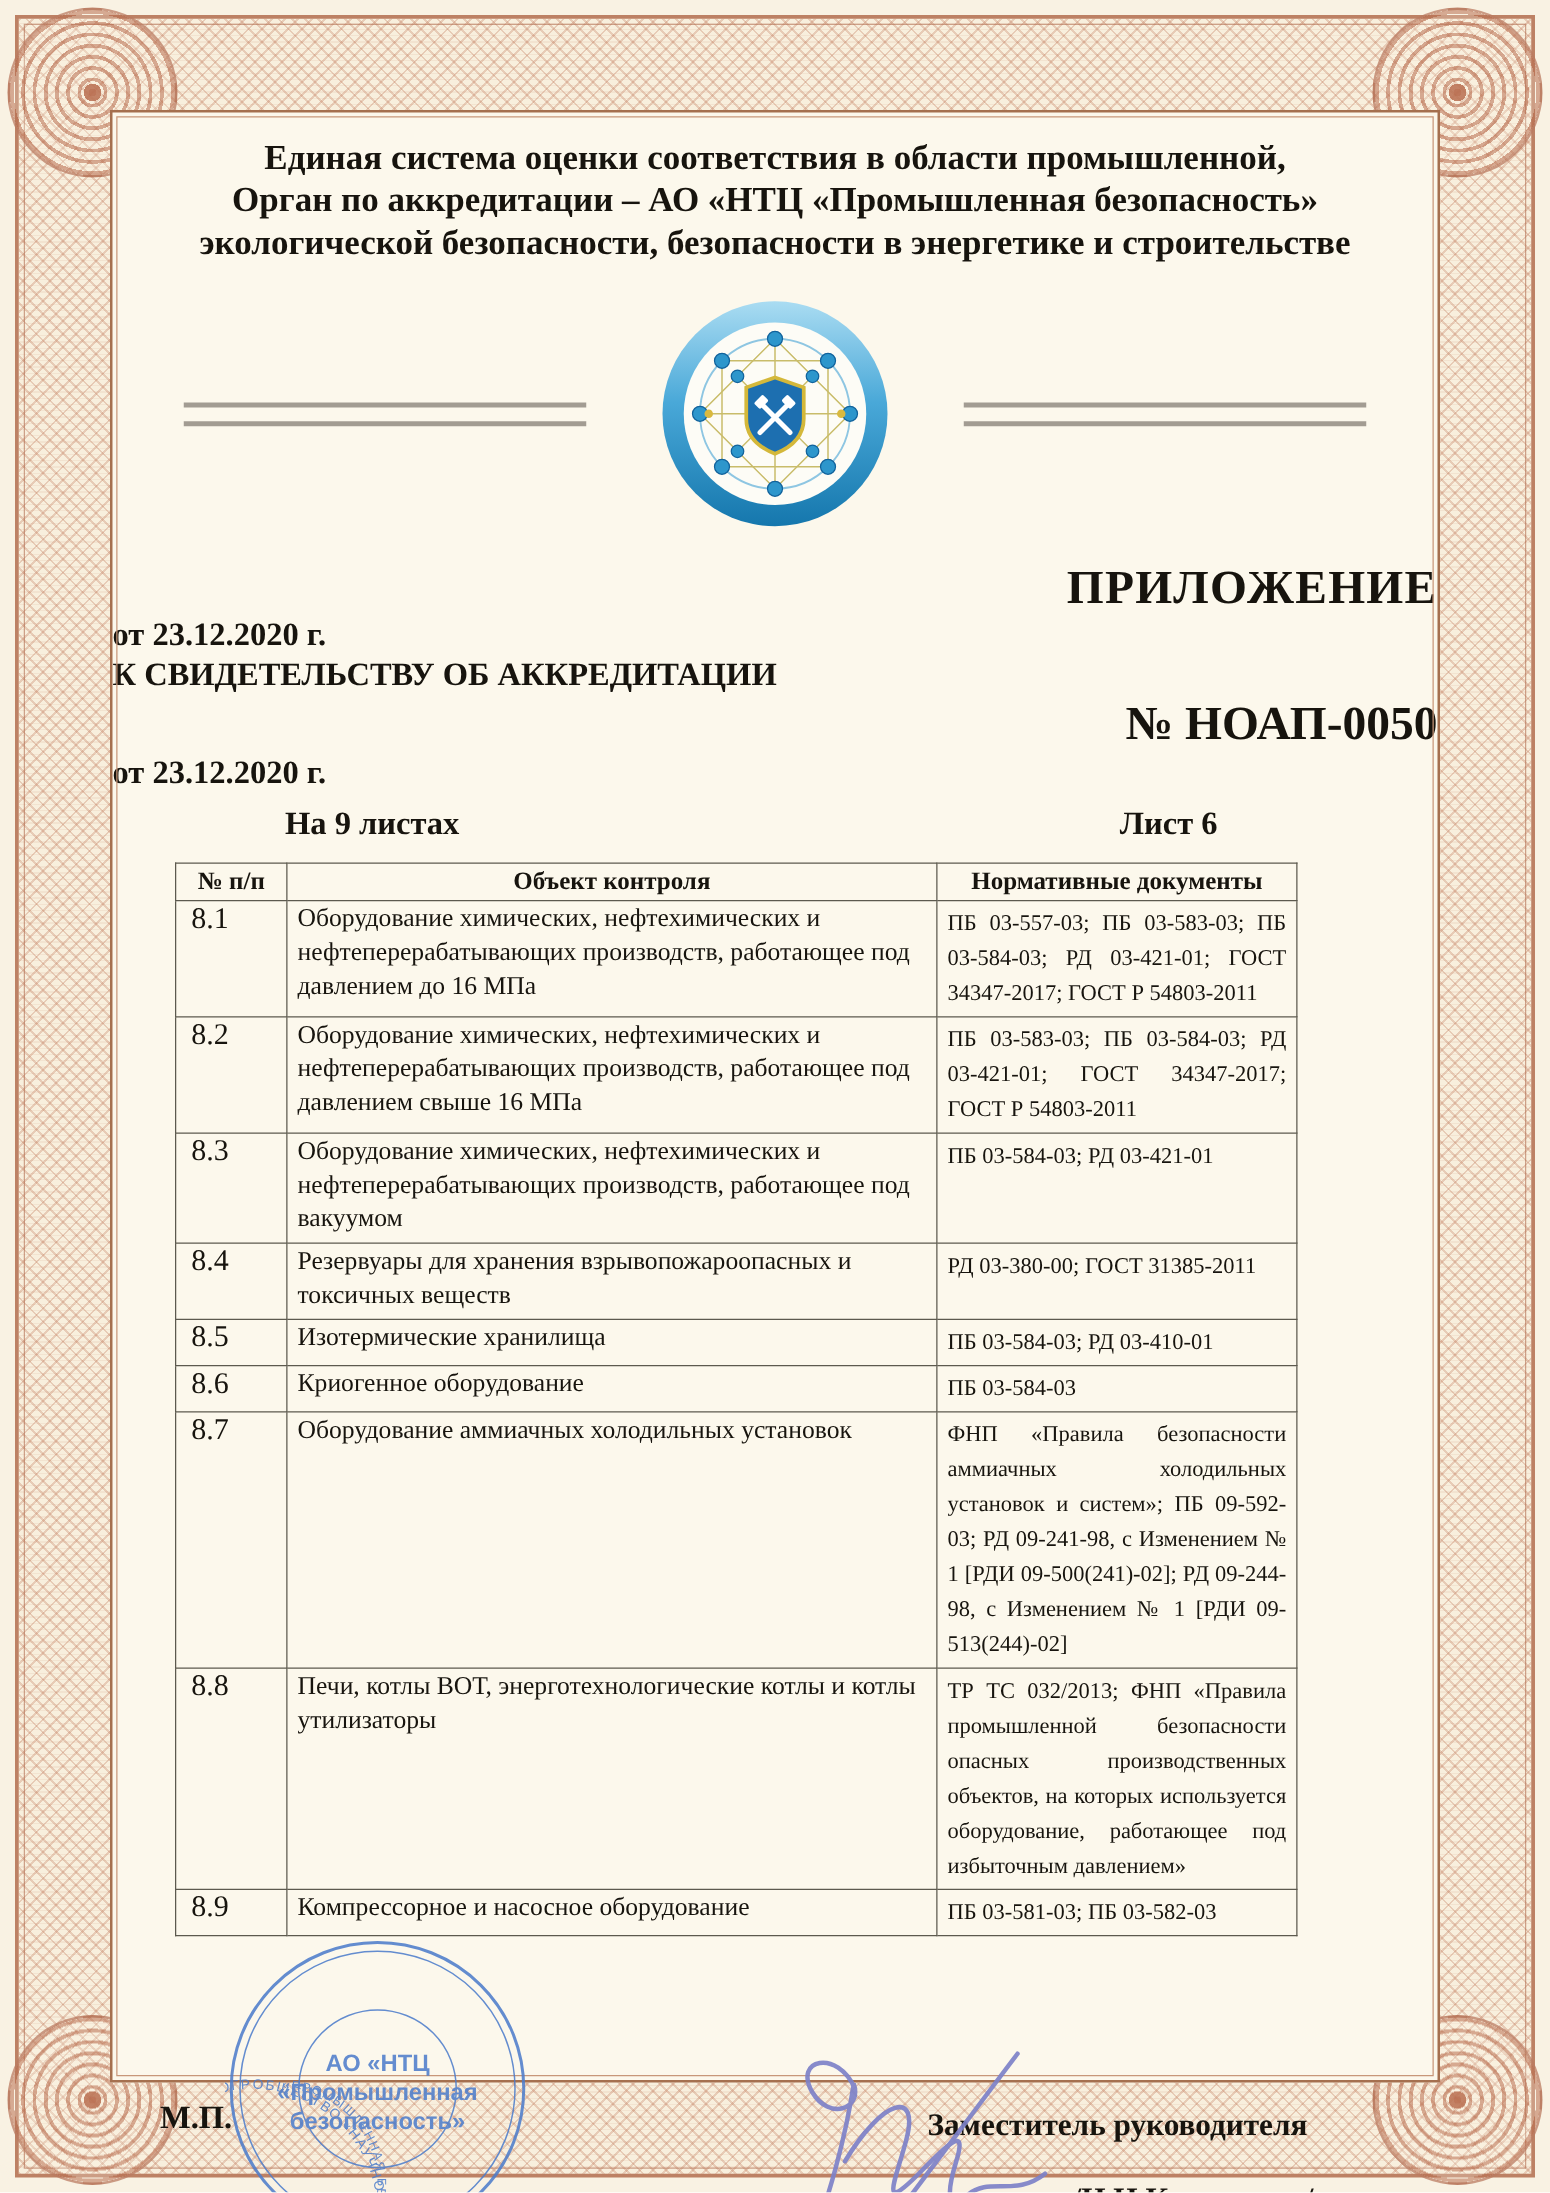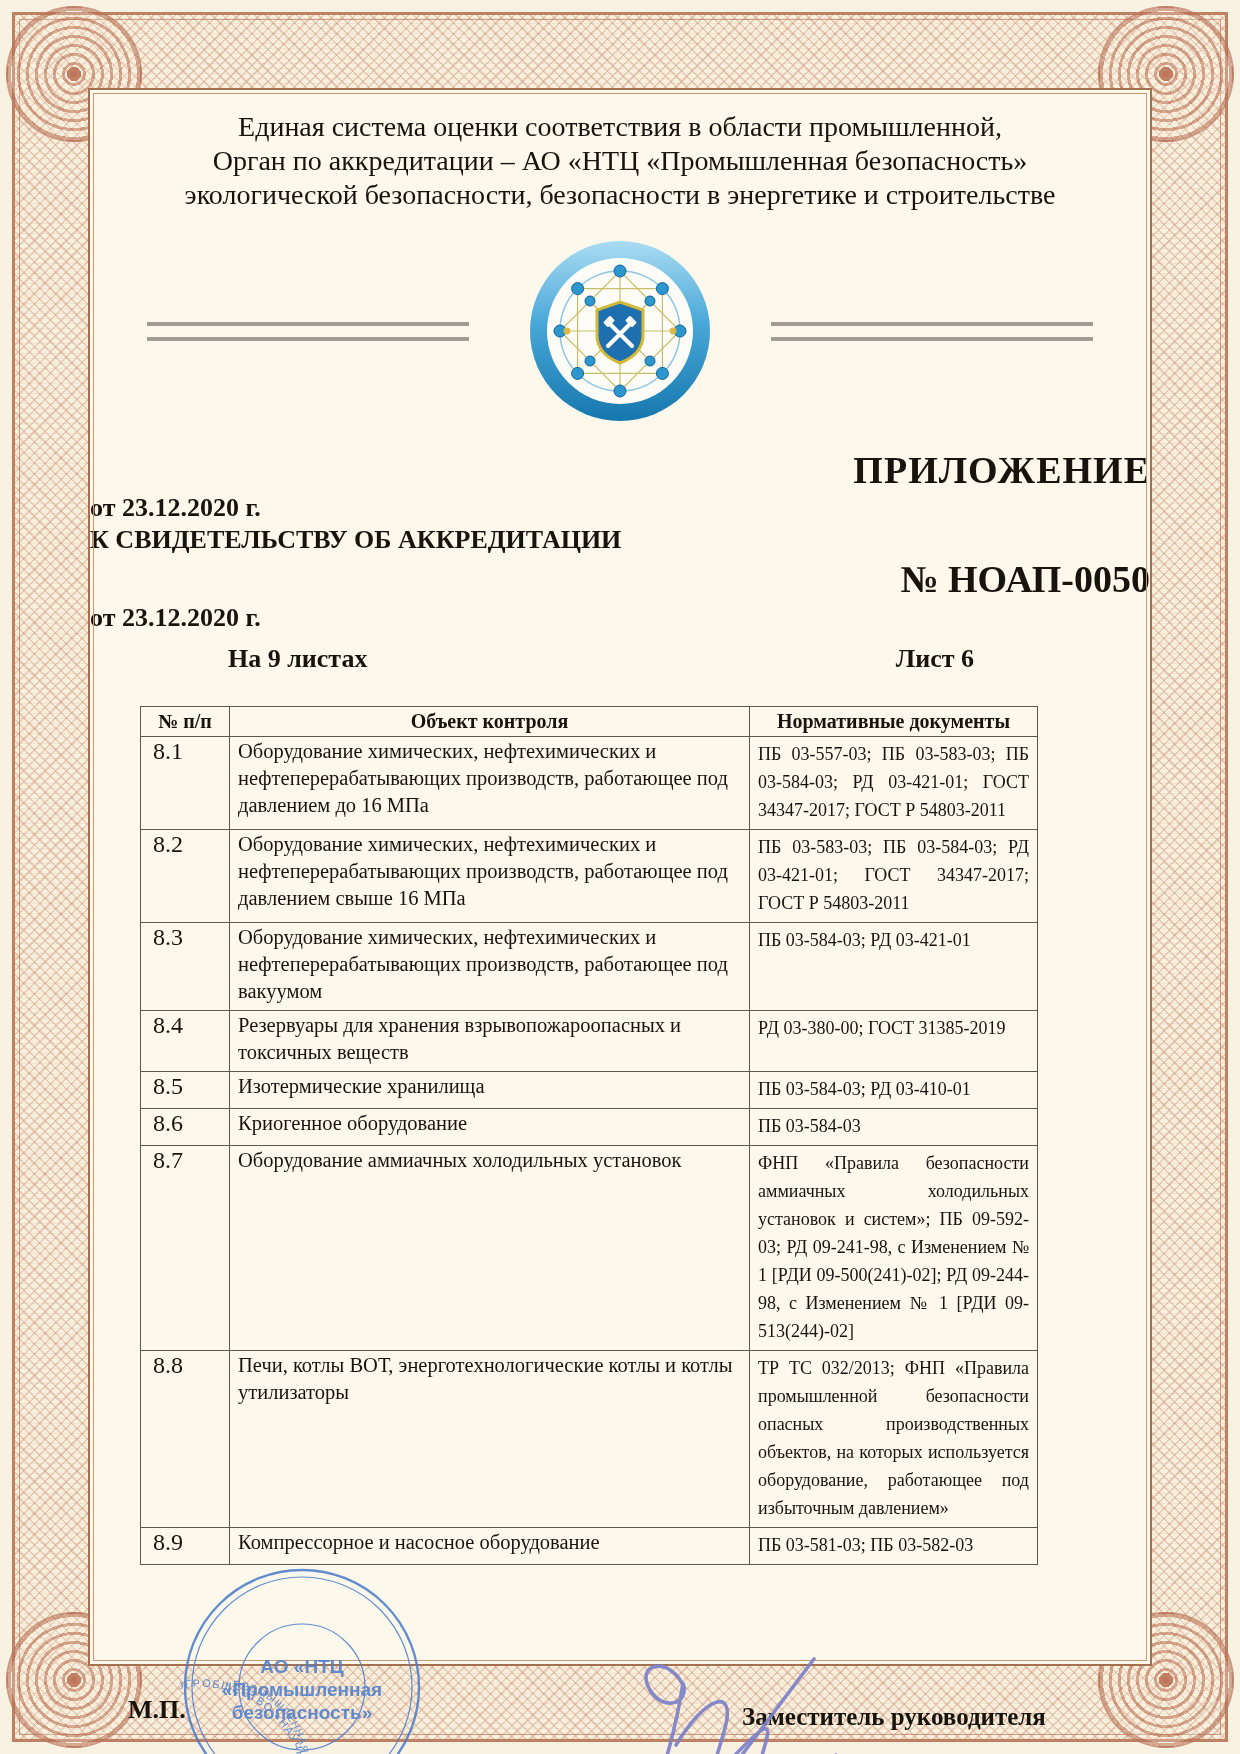--- a/index.html
+++ b/index.html
@@ -15,34 +15,34 @@
   .band::after{content:"";position:absolute;inset:4px;border:1px solid rgba(177,106,78,.6);}
   .corner{position:absolute;width:132px;height:132px;border-radius:50%;
     background:
       radial-gradient(circle at 50% 50%, rgba(185,110,80,.85) 0 7px, rgba(0,0,0,0) 7px 11px),
       repeating-radial-gradient(circle at 50% 50%, rgba(185,110,80,.55) 0 3px, rgba(251,243,228,.25) 3px 9px);
     border:2px solid rgba(177,106,78,.65);}
   .c-tl{left:6px;top:6px}.c-tr{right:6px;top:6px}.c-bl{left:6px;bottom:6px}.c-br{right:6px;bottom:6px}
   .inner{position:absolute;inset:88px;background:#fcf8ec;border:2px solid #a5704f;}
   .inner::before{content:"";position:absolute;inset:3px;border:1px solid #c8977a;pointer-events:none;}
   
-  .hdr{margin-top:20px;text-align:center;font-weight:normal;font-size:28px;line-height:34px;}
+  .hdr{margin-top:20px;text-align:center;font-weight:bold;font-size:28px;line-height:34px;}
   
   .logo-row{margin-top:26px;display:flex;align-items:center;justify-content:center;gap:58px;height:186px;}
   .rule{width:322px;height:11px;border-top:4px solid #a29c92;border-bottom:4px solid #a29c92;}
   
   .t-big{margin-top:24px;text-align:right;font-weight:bold;font-size:38px;line-height:44px;letter-spacing:1px;}
   .t-med{text-align:left;font-weight:bold;font-size:26px;line-height:32px;}
   .t-num{text-align:right;font-weight:bold;font-size:38px;line-height:46px;}
   
   .sheets{position:relative;width:882px;margin:10px 0 0 50px;height:34px;font-weight:bold;font-size:26px;}
   .sheets .l{position:absolute;left:88px;top:0;}
   .sheets .r{position:absolute;right:48px;top:0;}
   
-  table{border-collapse:collapse;width:882px;margin:28px 0 0 50px;table-layout:fixed;}
+  table{border-collapse:collapse;width:882px;margin:12px 0 0 50px;table-layout:fixed;}
   th,td{border:1px solid #5c594e;}
   thead th{font-size:20px;font-weight:bold;text-align:center;padding:3px 2px;}
   td.c0{width:84px;font-size:24px;padding:1px 4px 4px 12px;vertical-align:top;}
   td.c1{width:515px;font-size:20.5px;line-height:27px;padding:1px 10px 5px 8px;vertical-align:top;}
   td.c2{width:283px;font-size:18px;line-height:28px;padding:3px 8px 5px 8px;vertical-align:top;text-align:justify;}
   th.h0{width:84px}th.h1{width:515px}th.h2{width:283px}
   
   .bottom{position:relative;height:300px;margin-top:0;}
   .stamp{position:absolute;left:90px;top:0;opacity:.87;}
   .mp{position:absolute;left:38px;top:130px;font-weight:bold;font-size:26px;}
@@ -148,21 +148,21 @@
             <td class="c2">ПБ 03-583-03; ПБ 03-584-03; РД 03-421-01; ГОСТ 34347-2017; ГОСТ Р 54803-2011</td>
           </tr>
           <tr>
             <td class="c0">8.3</td>
             <td class="c1">Оборудование химических, нефтехимических и нефтеперерабатывающих производств, работающее под вакуумом</td>
             <td class="c2">ПБ 03-584-03; РД 03-421-01</td>
           </tr>
           <tr>
             <td class="c0">8.4</td>
             <td class="c1">Резервуары для хранения взрывопожароопасных и токсичных веществ</td>
-            <td class="c2">РД 03-380-00; ГОСТ 31385-2019</td>
+            <td class="c2">РД 03-380-00; ГОСТ 31385-2011</td>
           </tr>
           <tr>
             <td class="c0">8.5</td>
             <td class="c1">Изотермические хранилища</td>
             <td class="c2">ПБ 03-584-03; РД 03-410-01</td>
           </tr>
           <tr>
             <td class="c0">8.6</td>
             <td class="c1">Криогенное оборудование</td>
             <td class="c2">ПБ 03-584-03</td>

